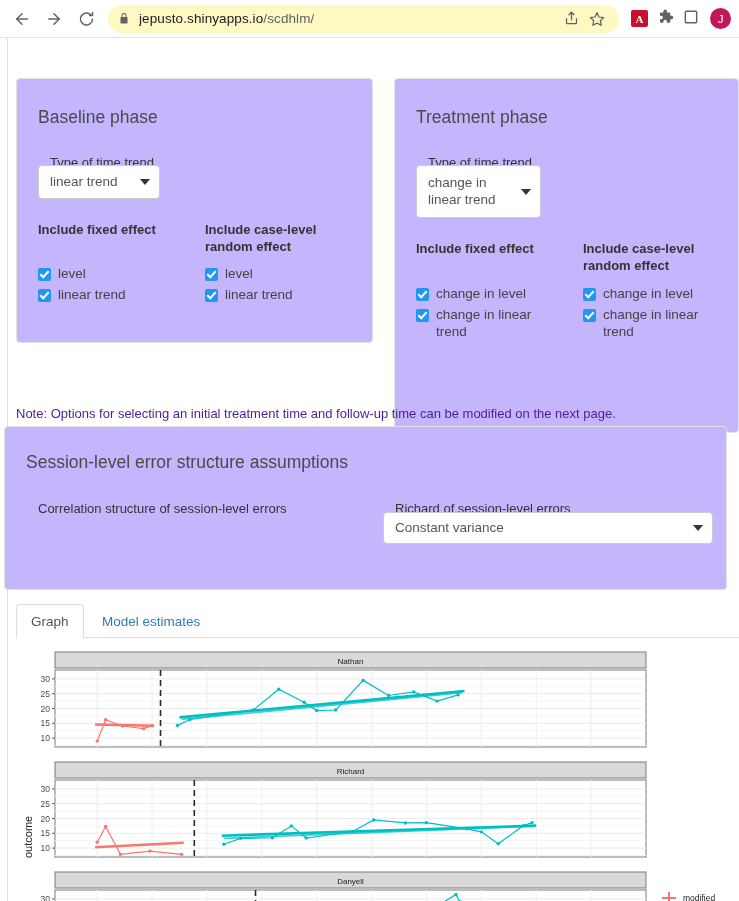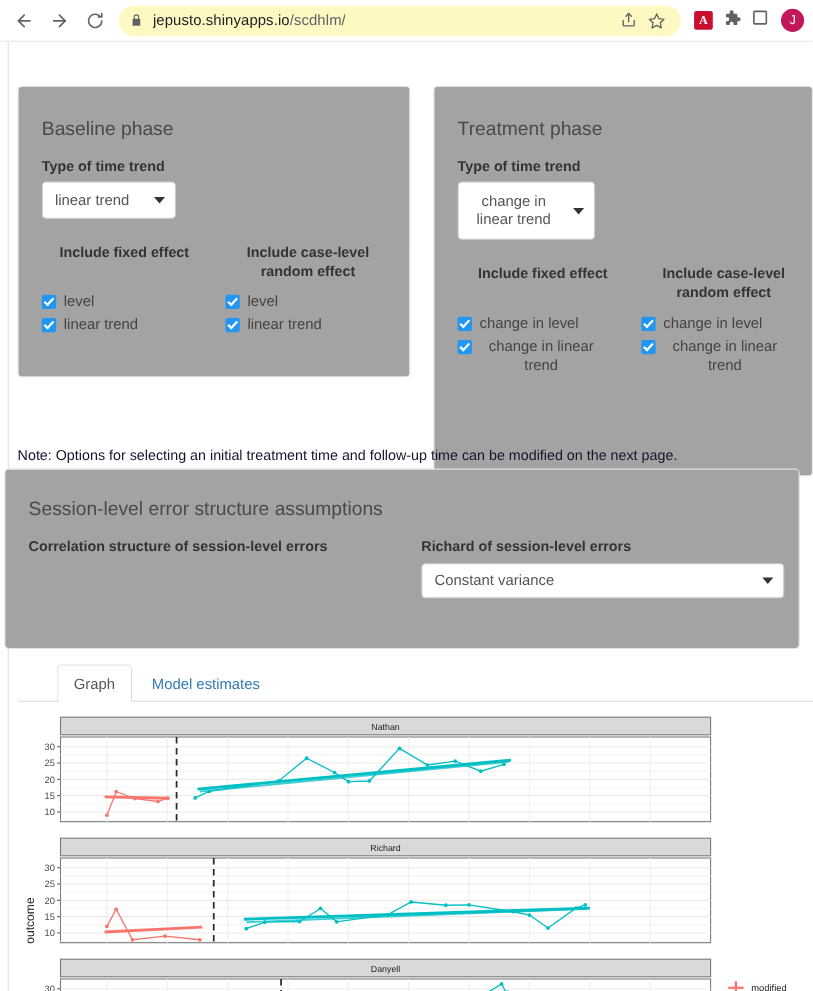--- a/index.html
+++ b/index.html
@@ -80,36 +80,35 @@
     overflow: hidden;
   }
   .content-frame {
     position: absolute;
     left: 7px; top: 0; right: 0; bottom: 0;
     border-left: 1px solid #e0e0e0;
   }
 
   .panel {
     position: absolute;
-    background: #a3a3a3;
+    background: #c4b5fd;
     border: 1px solid #e3e3e3;
     border-radius: 4px;
-    text-align: center;
   }
   .panel-title {
     font-size: 17.5px;
     color: #4a4a4a;
     font-weight: normal;
     margin: 0;
   }
   .field-label {
     font-size: 13px;
-    font-weight: bold;
+    font-weight: normal;
     color: #333;
-    margin: 0;
+    margin: 12px;
   }
   .select-box {
     background: #fff;
     border: 1px solid #ccc;
     border-radius: 4px;
     font-size: 13.5px;
     color: #555;
     display: flex;
     align-items: center;
     justify-content: space-between;
@@ -155,40 +154,39 @@
     font-weight: bold;
     color: #333;
     line-height: 1.28;
   }
 
   .note {
     position: absolute;
     left: 16px;
     top: 368px;
     font-size: 13px;
-    color: #0f172a;
+    color: #4c1d95;
   }
 
   
   .tabs {
     position: absolute;
     left: 16px; right: 0; top: 566px;
     height: 34px;
     border-bottom: 1px solid #ddd;
   }
   .tab {
     position: absolute;
     top: 0;
     height: 35px;
     display: flex;
     align-items: center;
     justify-content: center;
     font-size: 13.5px;
     padding: 0 14px;
-    margin-left: 36px;
   }
   .tab.active {
     left: 0;
     color: #555;
     background: #fff;
     border: 1px solid #ddd;
     border-bottom: 1px solid #fff;
     border-radius: 4px 4px 0 0;
   }
   .tab.inactive {

